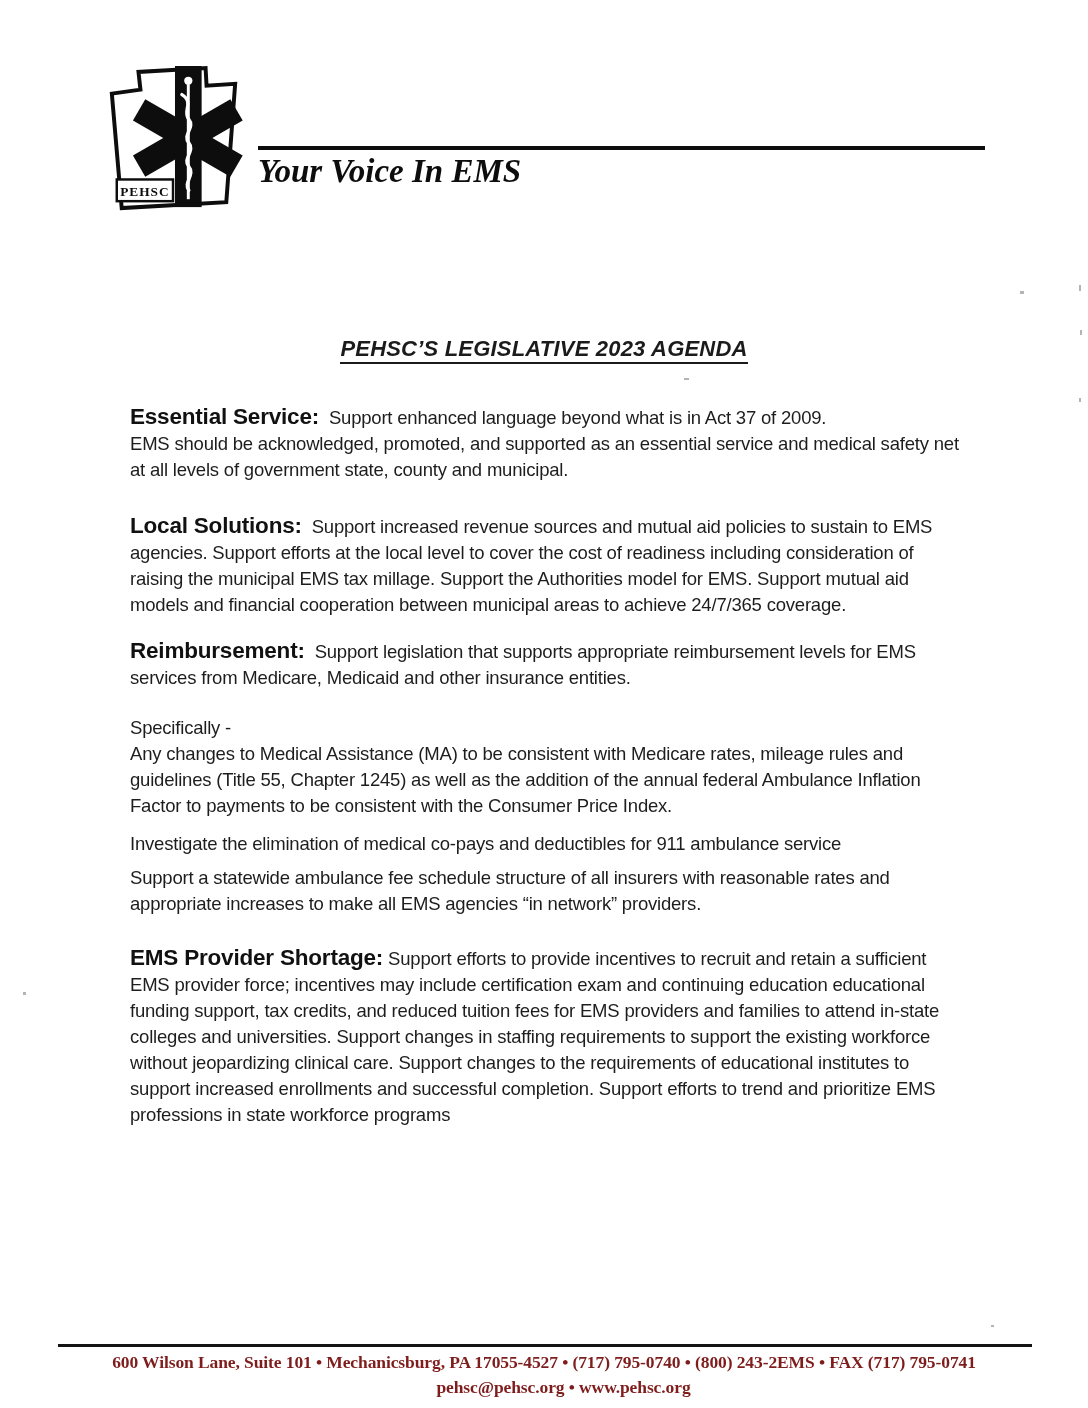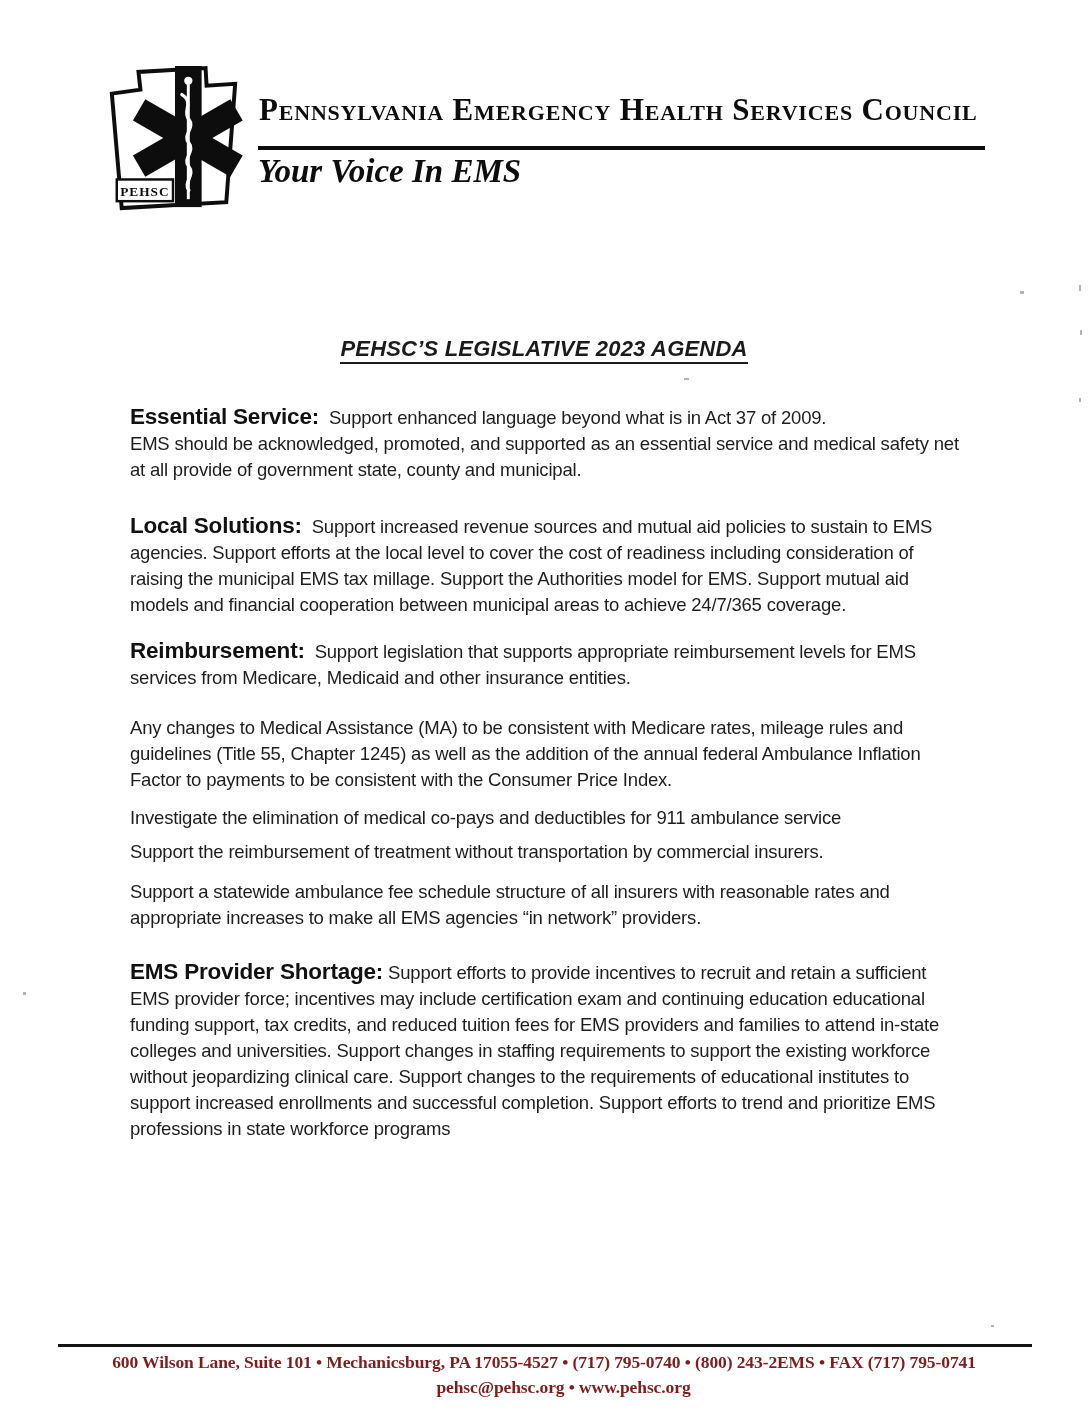--- a/index.html
+++ b/index.html
@@ -101,53 +101,52 @@
 
       <circle cx="89.5" cy="20" r="4.2" fill="#ffffff"></circle>
       <rect x="88" y="24" width="3" height="116" fill="#ffffff"></rect>
       <path d="M 83,34 C 96,42 83,51 90,59 C 97,67 83,75 90,83 C 97,91 83,99 90,107 C 97,115 84,123 90,131" fill="none" stroke="#ffffff" stroke-width="3.4" stroke-linecap="round"></path>
 
       <rect x="17" y="120" width="57" height="22" fill="#ffffff" stroke="#0d0d0d" stroke-width="2.5"></rect>
       <text x="45.5" y="137" text-anchor="middle" font-family="Liberation Serif, serif" font-size="13.5" font-weight="700" letter-spacing="1" fill="#0d0d0d">PEHSC</text>
     </svg>
   </div>
 
-  <div class="org-name">Pennsylvania Emergency Health Services Council</div>
   <div class="header-rule"></div>
   <div class="tagline">Your Voice In EMS</div>
 
   <div class="doc-title-wrap">
     <span class="doc-title">PEHSC’S LEGISLATIVE 2023 AGENDA</span>
   </div>
 
   <div class="body-content">
 
     <p class="sec-es">
       <span class="run-in">Essential Service:</span>&nbsp;
       <span>Support enhanced language beyond what is in Act 37 of 2009.</span>
-      <span class="block">EMS should be acknowledged, promoted, and supported as an essential service and medical safety net at all provide of government state, county and municipal.</span>
+      <span class="block">EMS should be acknowledged, promoted, and supported as an essential service and medical safety net at all levels of government state, county and municipal.</span>
     </p>
 
     <p class="sec-ls">
       <span class="run-in">Local Solutions:</span>&nbsp;
       <span>Support increased revenue sources and mutual aid policies to sustain to EMS agencies.  Support efforts at the local level to cover the cost of readiness including consideration of raising the municipal EMS tax millage.  Support the Authorities model for EMS.  Support mutual aid models and financial cooperation between municipal areas to achieve  24/7/365 coverage.</span>
     </p>
 
     <p class="sec-rb">
       <span class="run-in">Reimbursement:</span>&nbsp;
       <span>Support legislation that supports appropriate reimbursement levels for EMS services from Medicare, Medicaid and other insurance entities.</span>
     </p>
 
     <p class="sec-sp">
+      <span class="block">Specifically -</span>
       <span class="block">Any changes to Medical Assistance (MA) to be consistent with Medicare rates, mileage rules and guidelines (Title 55, Chapter 1245) as well as the addition of the annual federal Ambulance Inflation Factor to payments to be consistent with the Consumer Price Index.</span>
     </p>
 
     <p class="sec-inv">Investigate the elimination of medical co-pays and deductibles for 911 ambulance service</p>
 
-    <p class="sec-tnt">Support the reimbursement of treatment without transportation by commercial insurers.</p>
 
     <p class="sec-fee">Support a statewide ambulance fee schedule structure of all insurers with reasonable rates and appropriate increases to make all EMS agencies “in network” providers.</p>
 
     <p>
       <span class="run-in">EMS Provider Shortage:</span>
       <span>Support efforts to provide incentives to recruit and retain a sufficient EMS provider force; incentives may include certification exam and continuing education educational funding support, tax credits, and reduced tuition fees for EMS providers and families to attend in-state colleges and universities.  Support changes in staffing requirements to support the existing workforce without jeopardizing clinical care.   Support changes to the requirements of educational institutes to support increased enrollments and successful completion. Support efforts to trend and prioritize EMS professions in state workforce programs</span>
     </p>
 
   </div>
 

